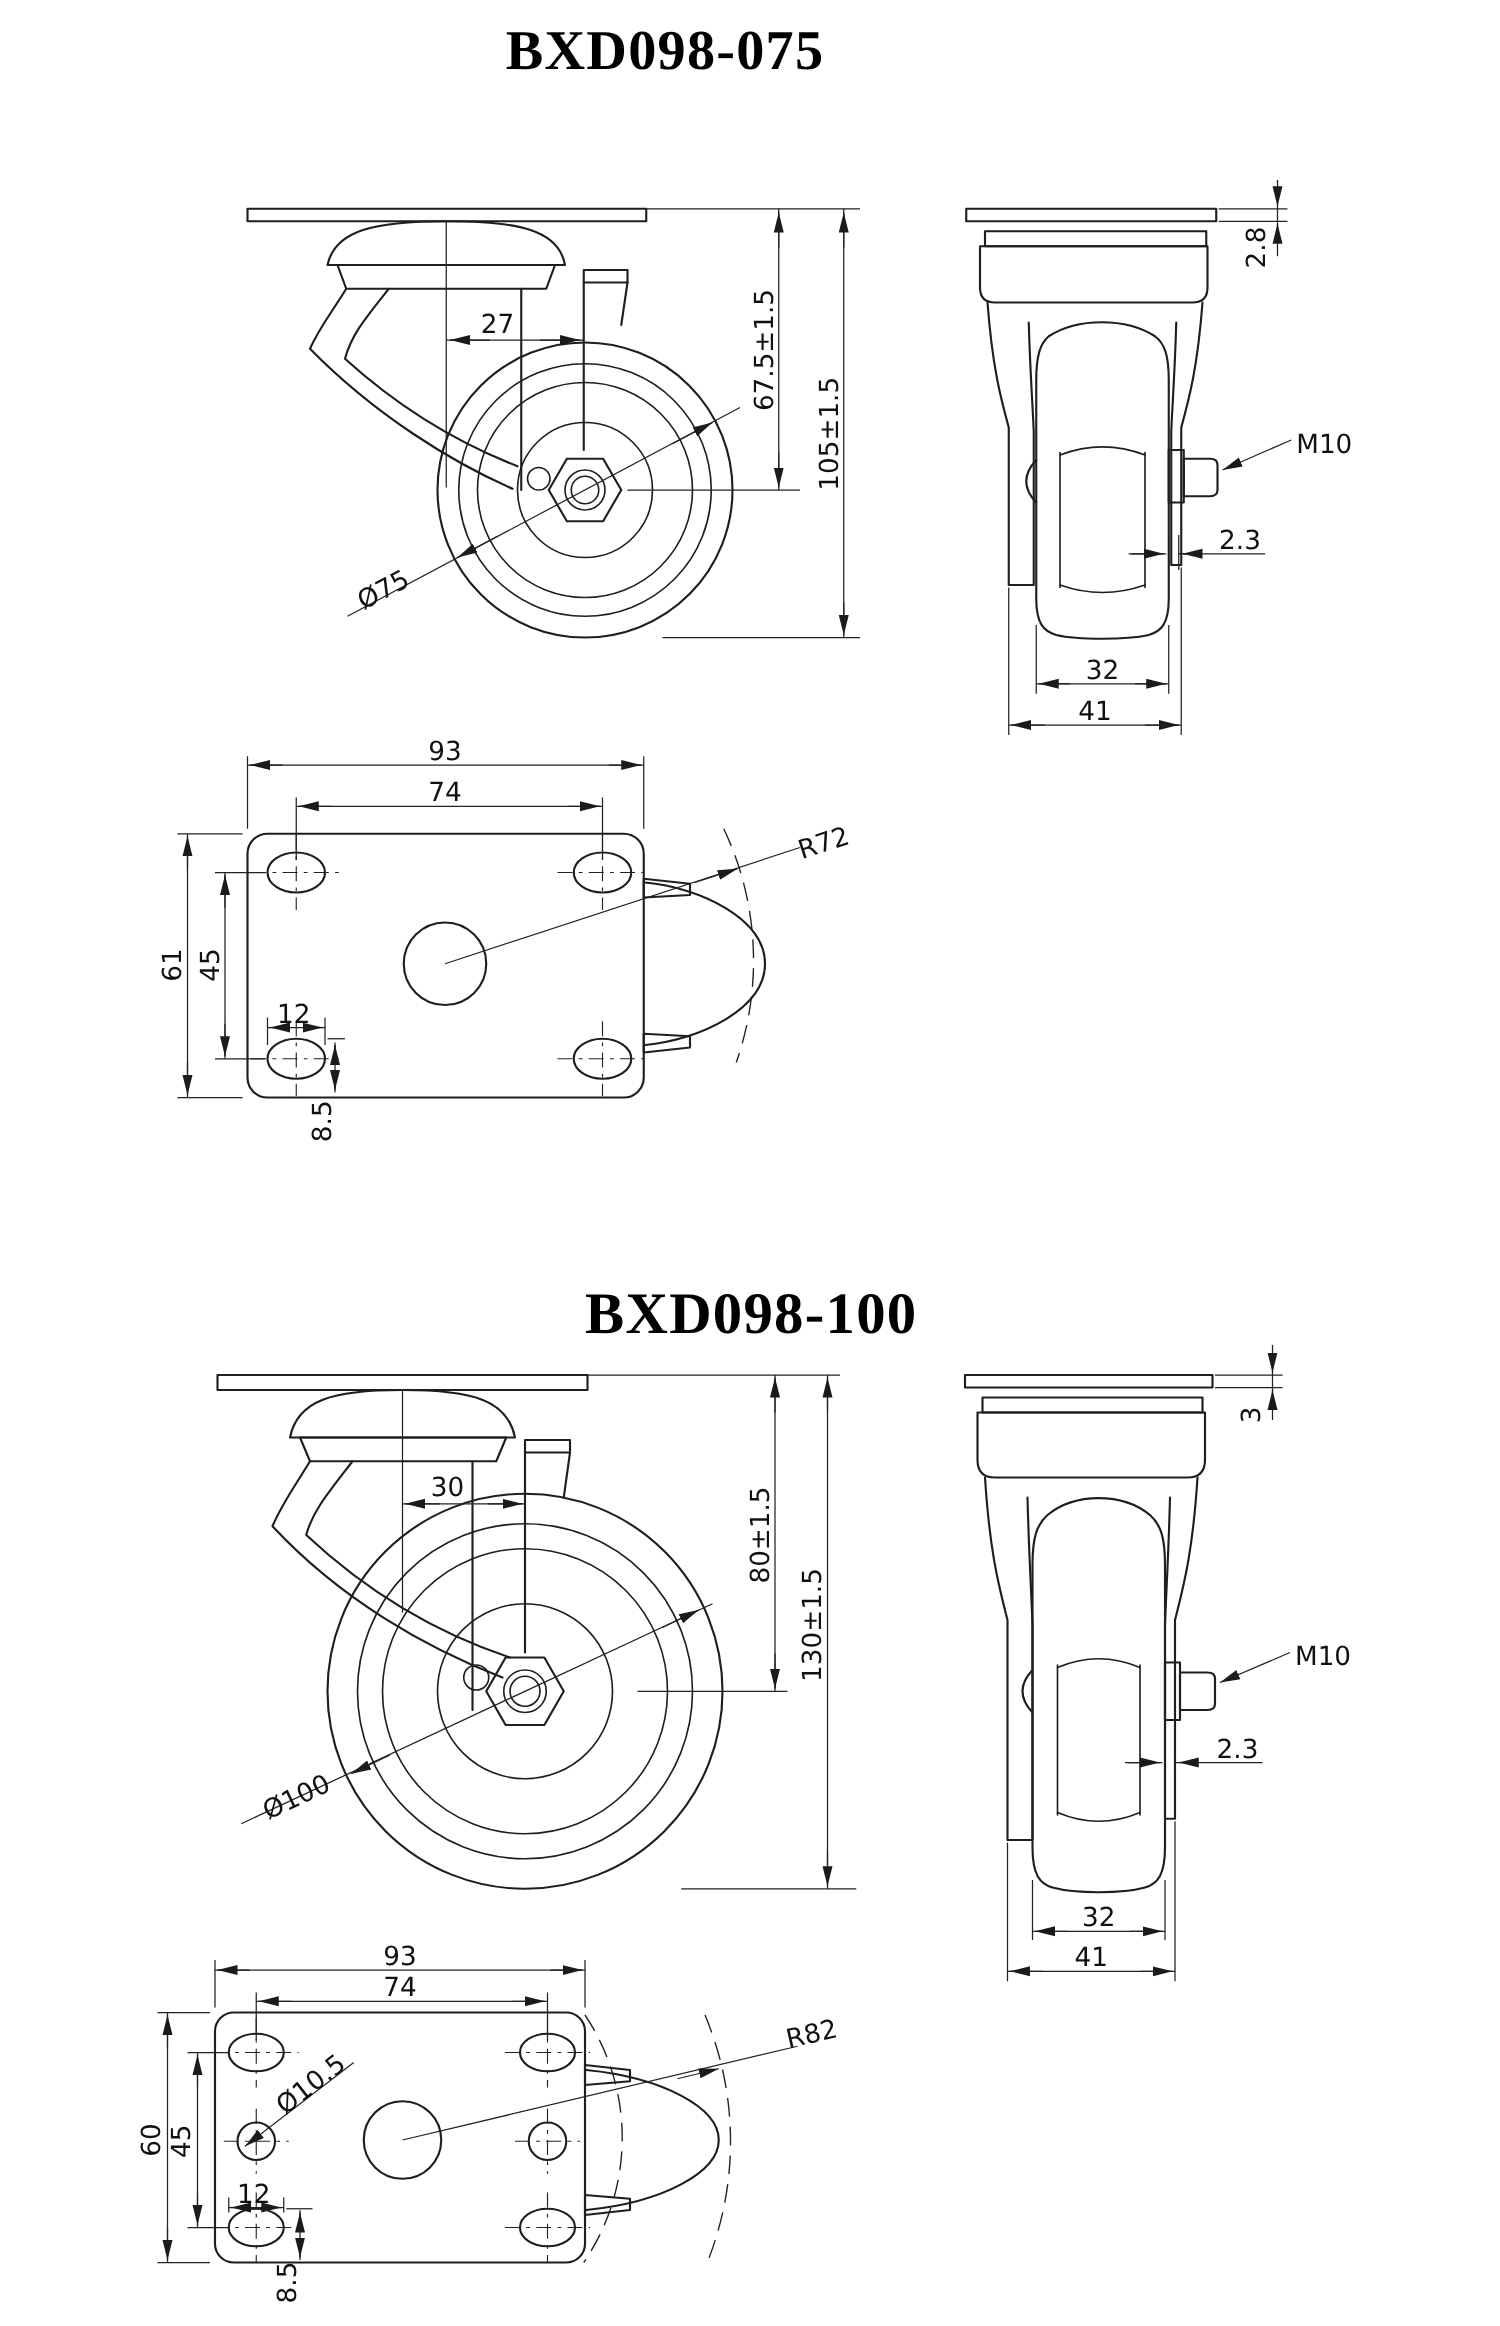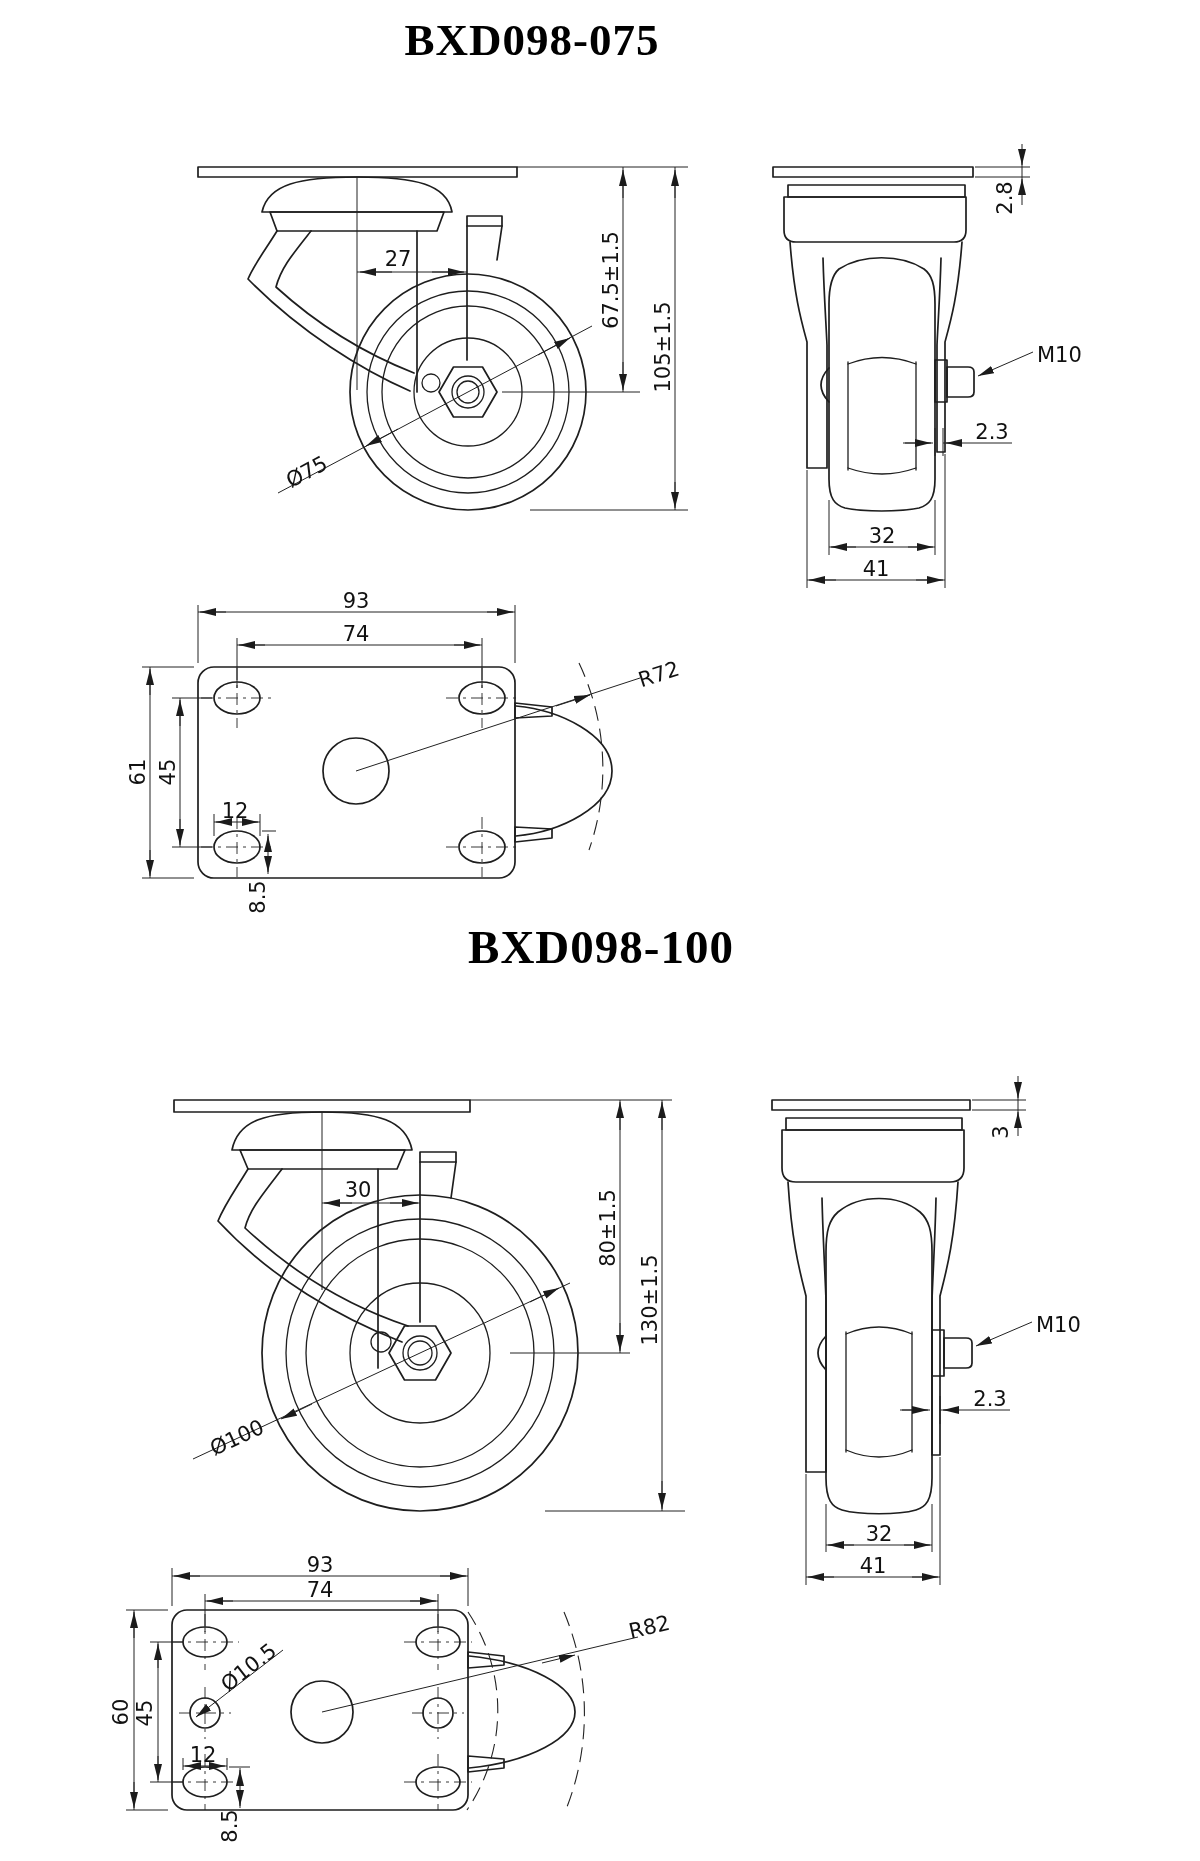--- a/index.html
+++ b/index.html
@@ -185,21 +185,21 @@
       <path class="d ah" d="M268,848 L268,836"></path>
         <path class="d ah" d="M268,860 L268,872"></path>
       <text class="t" x="265" y="897" text-anchor="middle" transform="rotate(-90 265 897)">8.5</text>
 
       <path class="d" d="M356,771 L640,678"></path>
       <path class="d ah" d="M556,706 L590,695"></path>
       <text class="t" x="661" y="681" text-anchor="middle" transform="rotate(-18 661 681)">R72</text>
     </g>
   </svg>
 
-  <div class="title" style="left:301px;top:920px;width:600px;font-size:47px;">BXD098-100</div>
+  <div class="title" style="left:301px;top:1024px;width:600px;font-size:47px;">BXD098-100</div>
 
   <svg style="left:95px;top:1092px;" width="610" height="430" viewBox="95 1092 610 430">
     <g>
       <rect class="o" x="174" y="1100" width="296" height="12"></rect>
       <path class="o" d="M232,1150 C238,1120 266,1112 322,1112 C378,1112 406,1120 412,1150 Z"></path>
       <path class="o" d="M240,1150 L405,1150 L397,1169 L248,1169 Z"></path>
       <path class="o" d="M378,1169 L378,1368"></path>
       <path class="o" d="M420,1162 L420,1322"></path>
       <path class="o" d="M420,1152 h36 v10 h-36 z"></path>
       <path class="o" d="M456,1162 L451,1198"></path>

